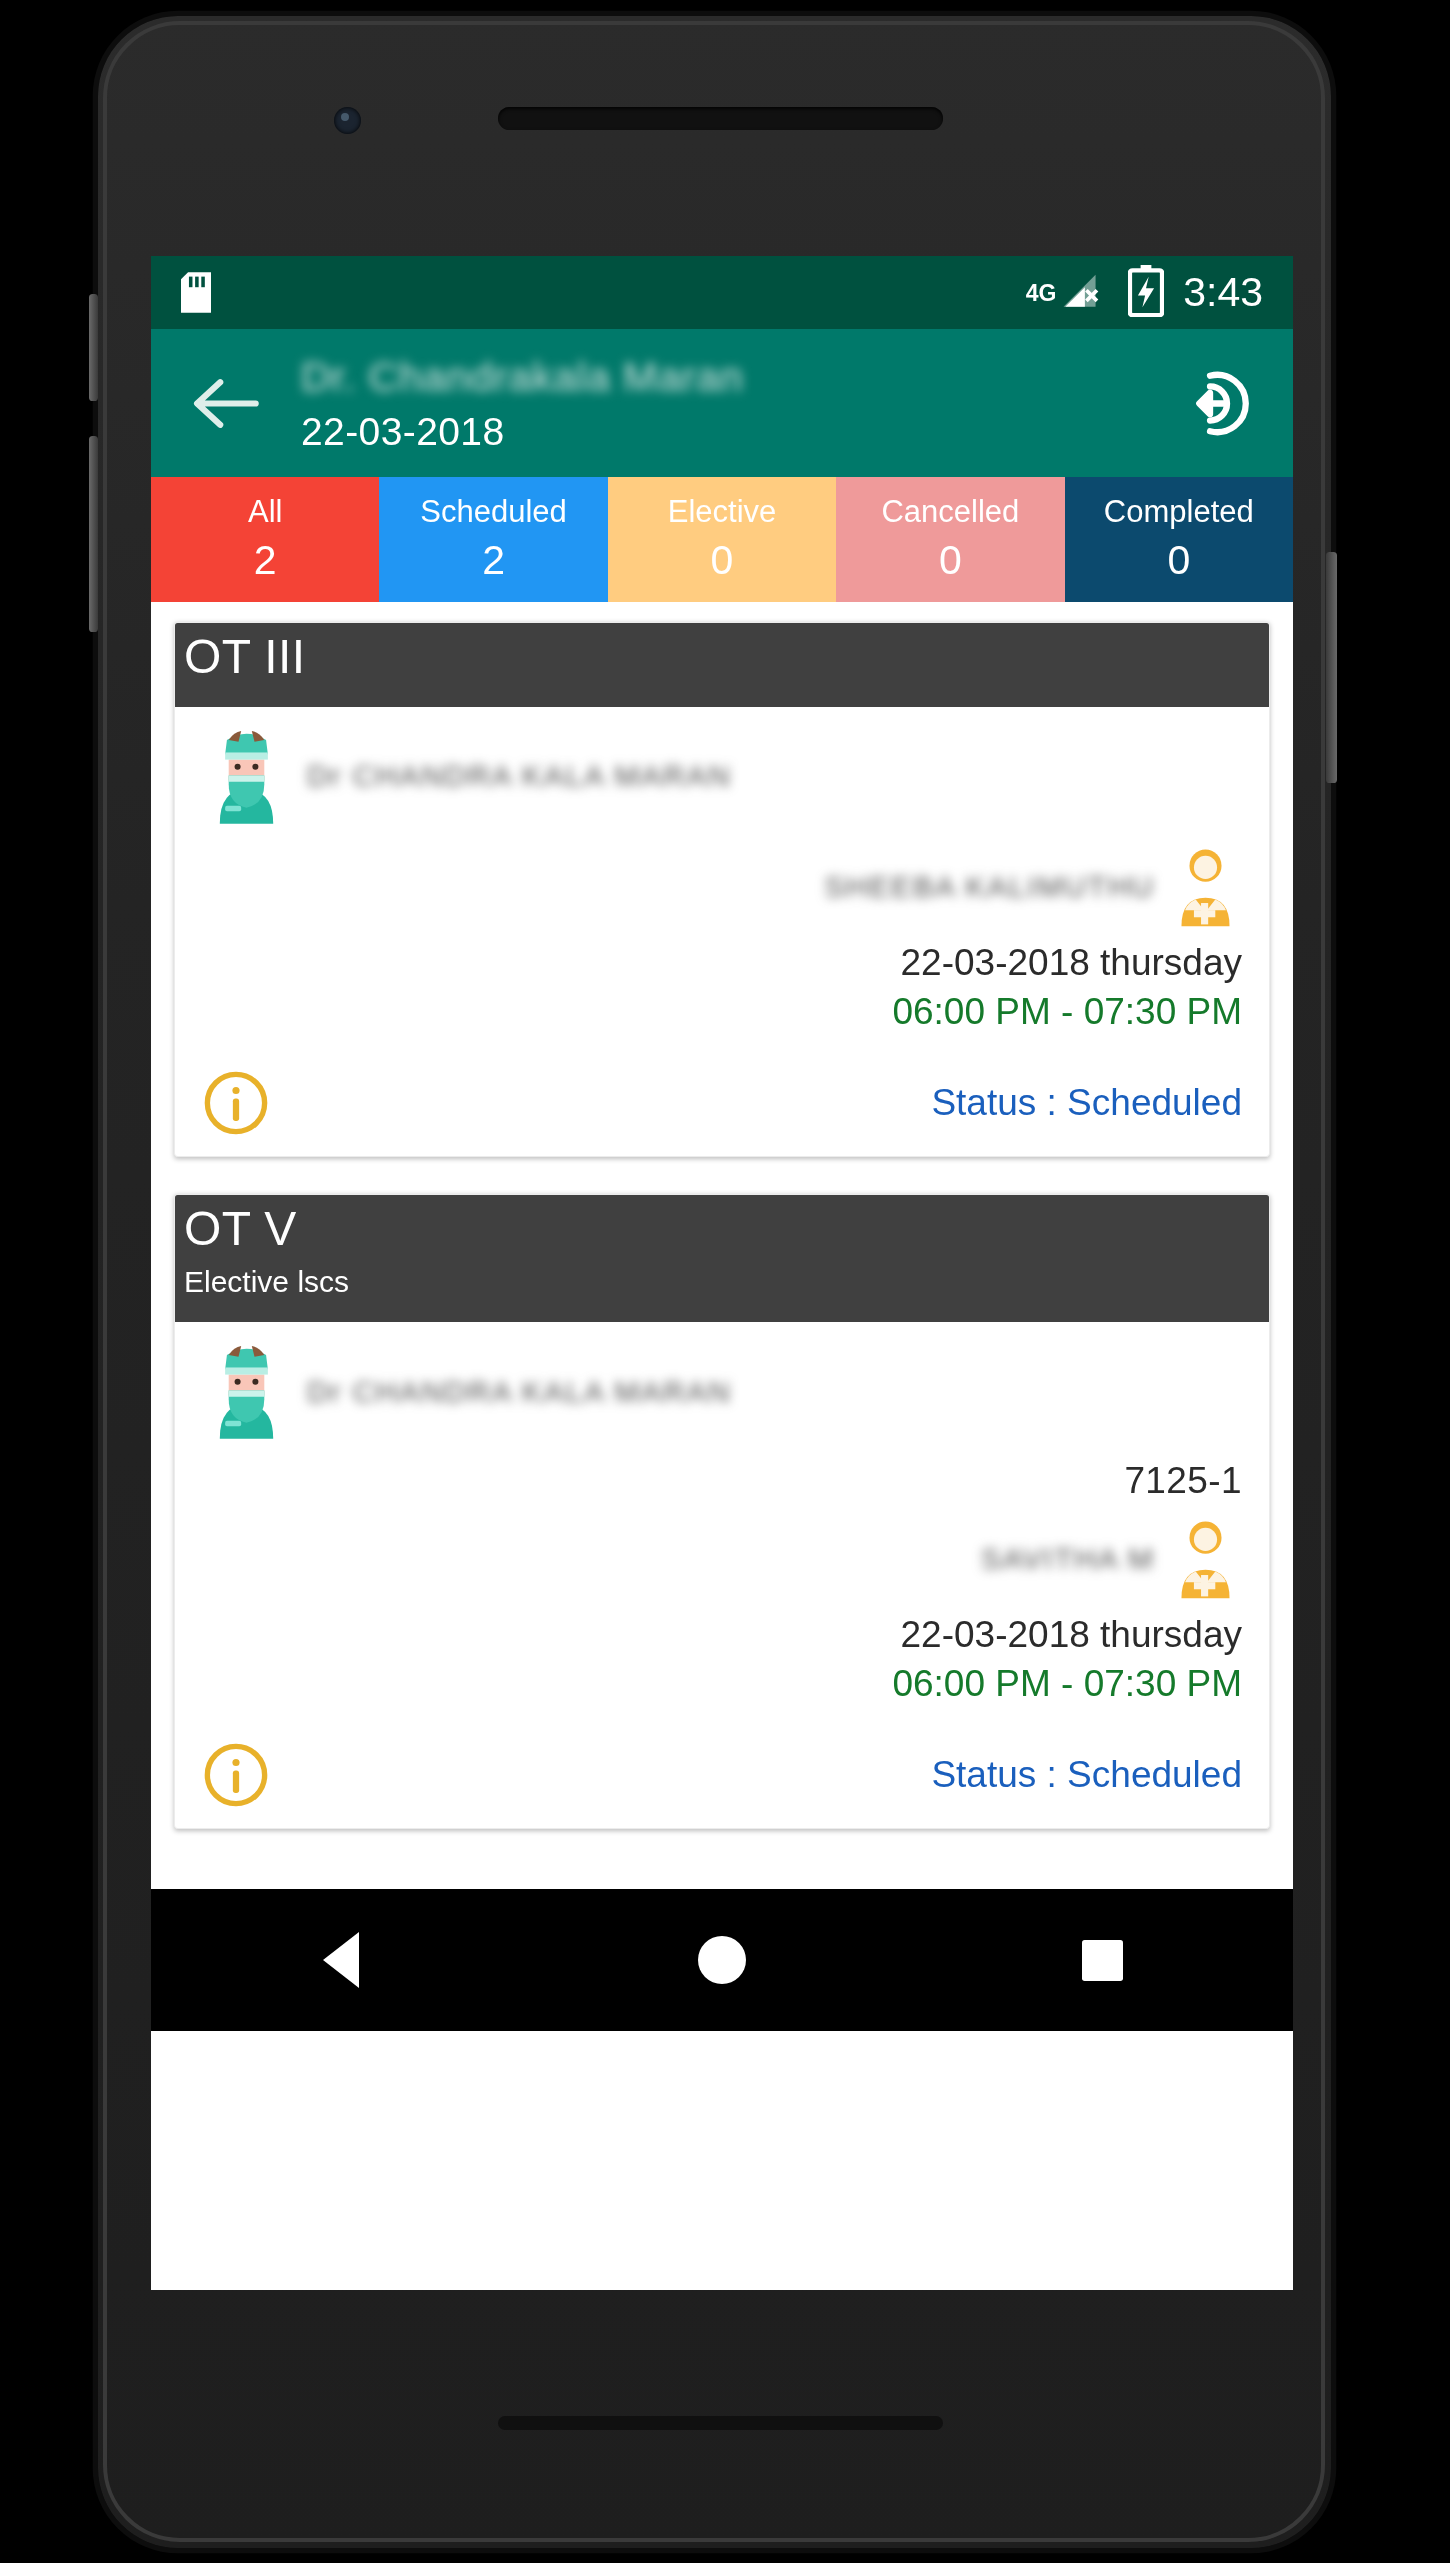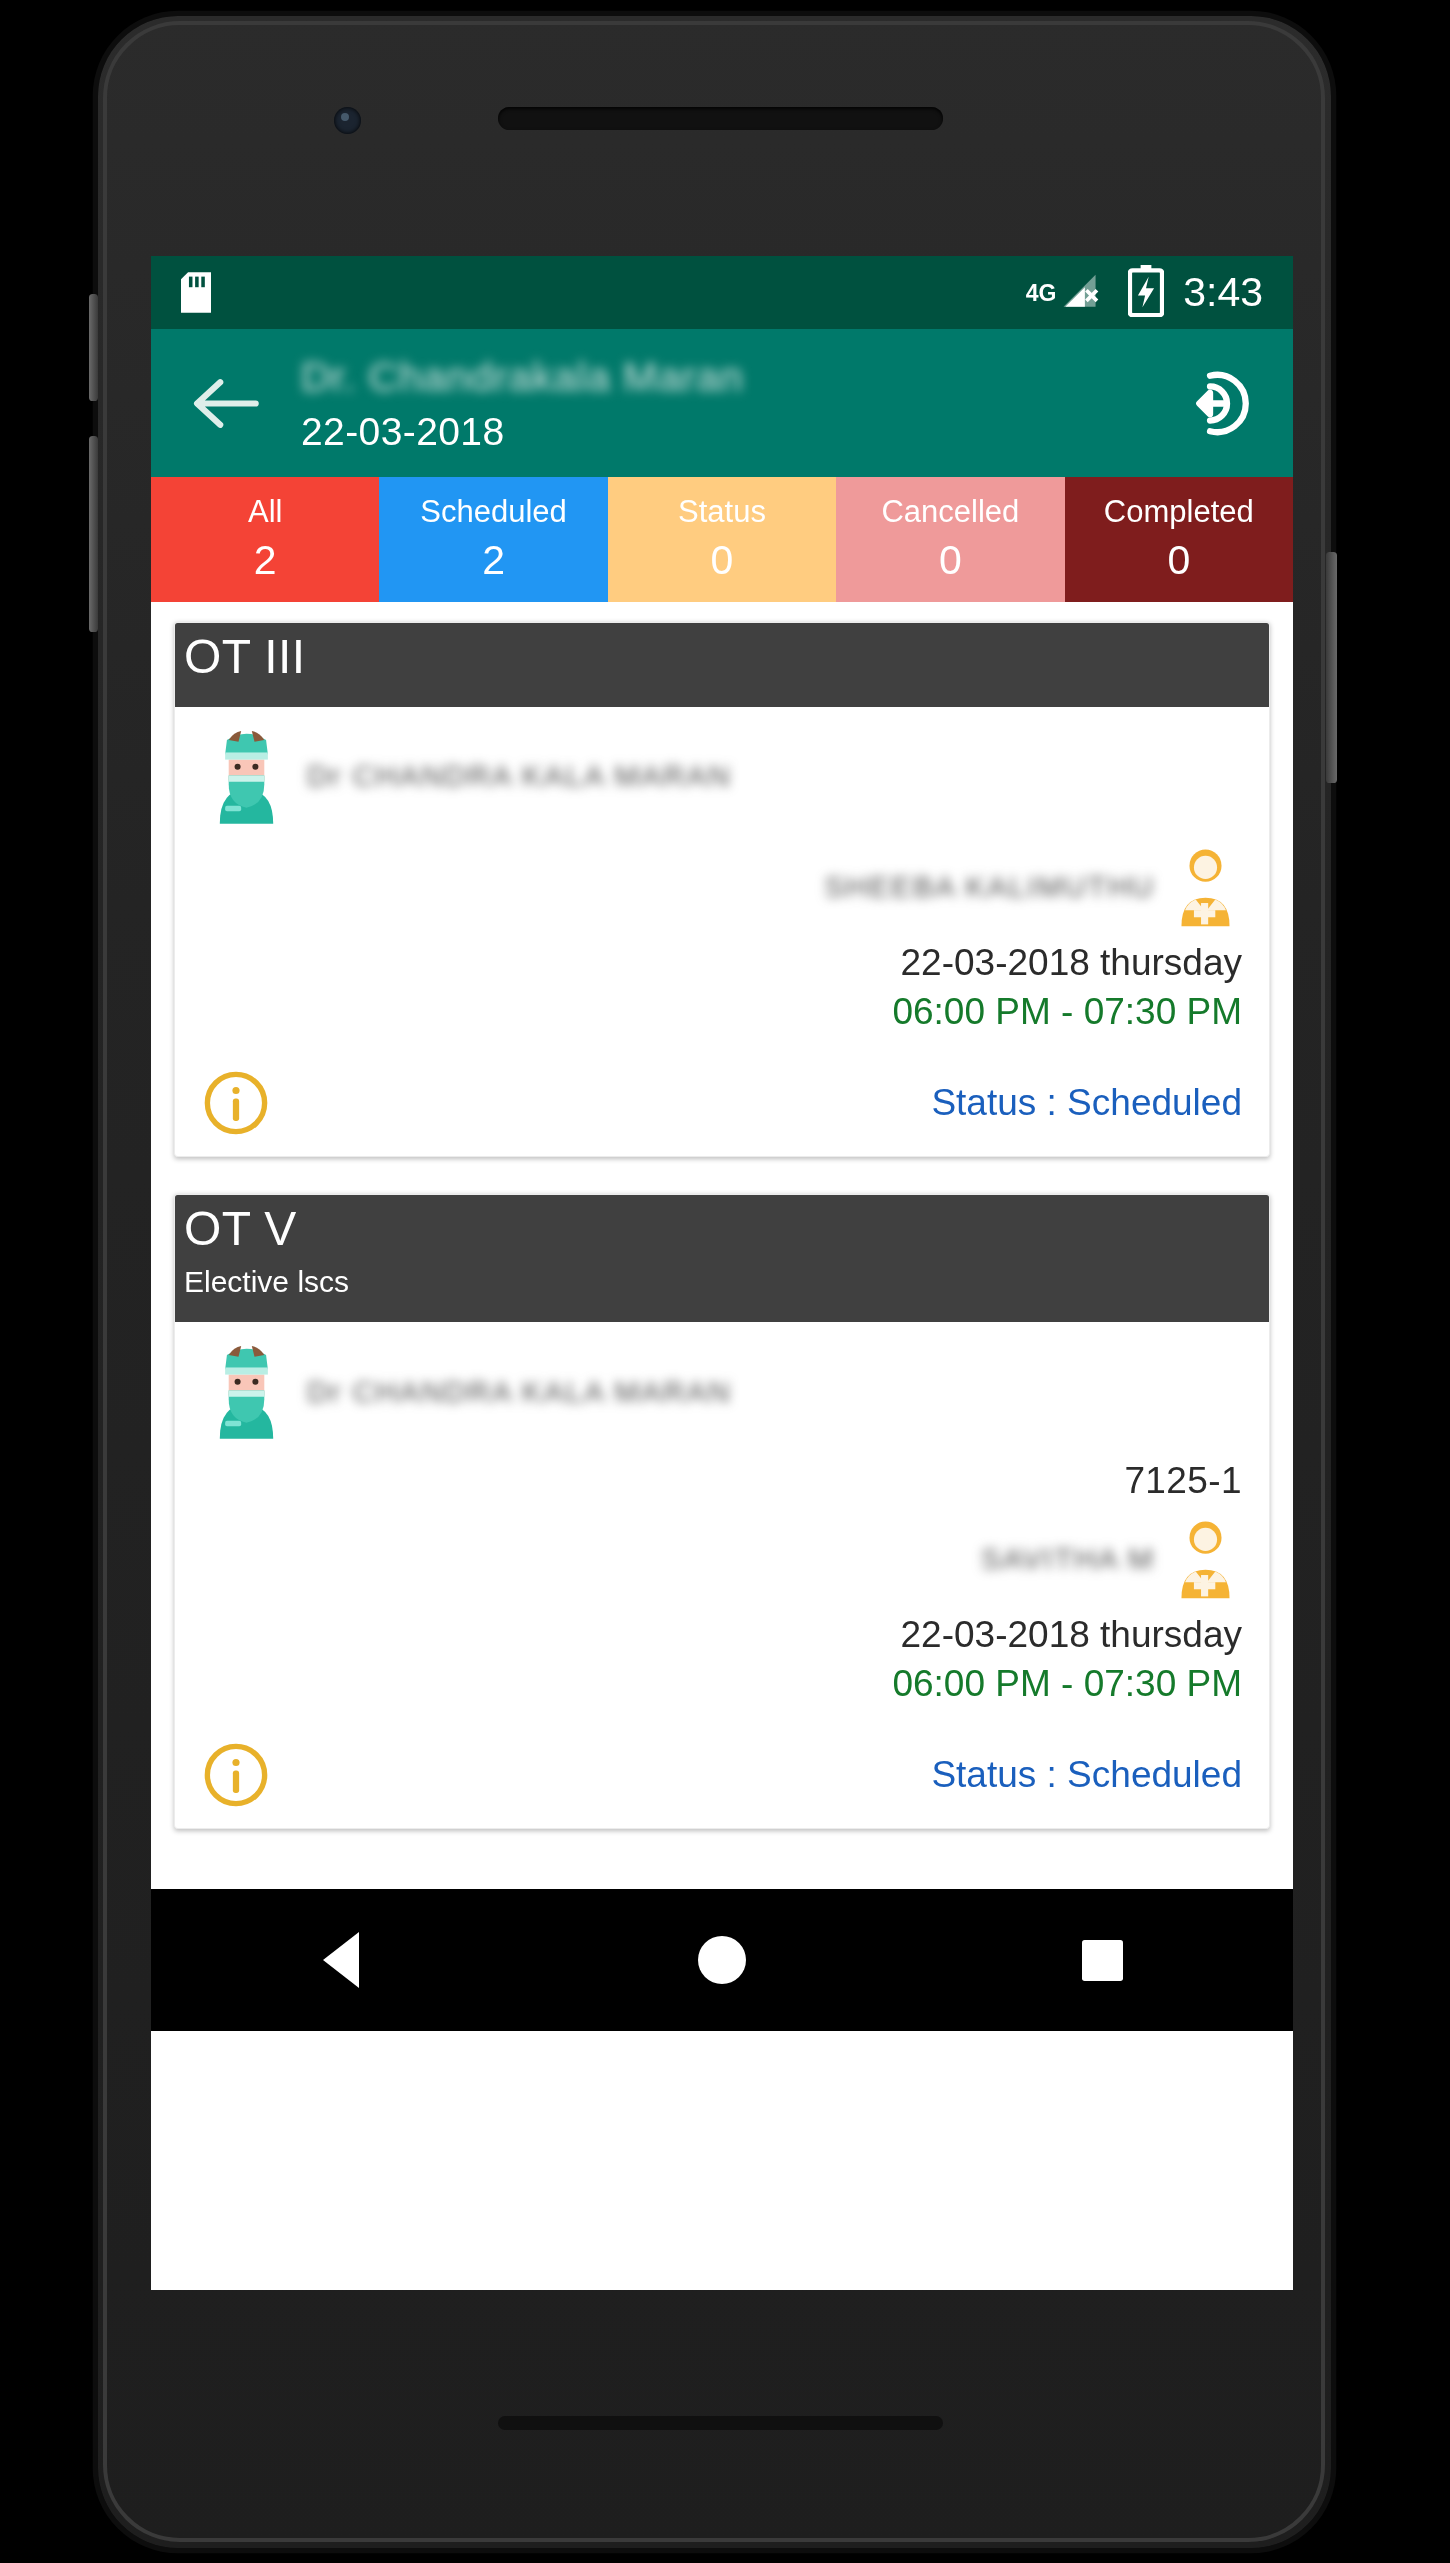--- a/index.html
+++ b/index.html
@@ -220,28 +220,28 @@
   <div class="tabs">
     <div class="tab" style="background:#f44336">
       <span class="lbl">All</span>
       <span class="cnt">2</span>
     </div>
     <div class="tab" style="background:#2196f3">
       <span class="lbl">Scheduled</span>
       <span class="cnt">2</span>
     </div>
     <div class="tab" style="background:#ffcc80">
-      <span class="lbl">Status</span>
+      <span class="lbl">Elective</span>
       <span class="cnt">0</span>
     </div>
     <div class="tab" style="background:#ef9a9a">
       <span class="lbl">Cancelled</span>
       <span class="cnt">0</span>
     </div>
-    <div class="tab" style="background:#7f1d1d">
+    <div class="tab" style="background:#0c4a6e">
       <span class="lbl">Completed</span>
       <span class="cnt">0</span>
     </div>
   </div>
 
   <div class="list">
 
     <div class="card">
       <div class="card-head">
         <div class="ot">OT III</div>

